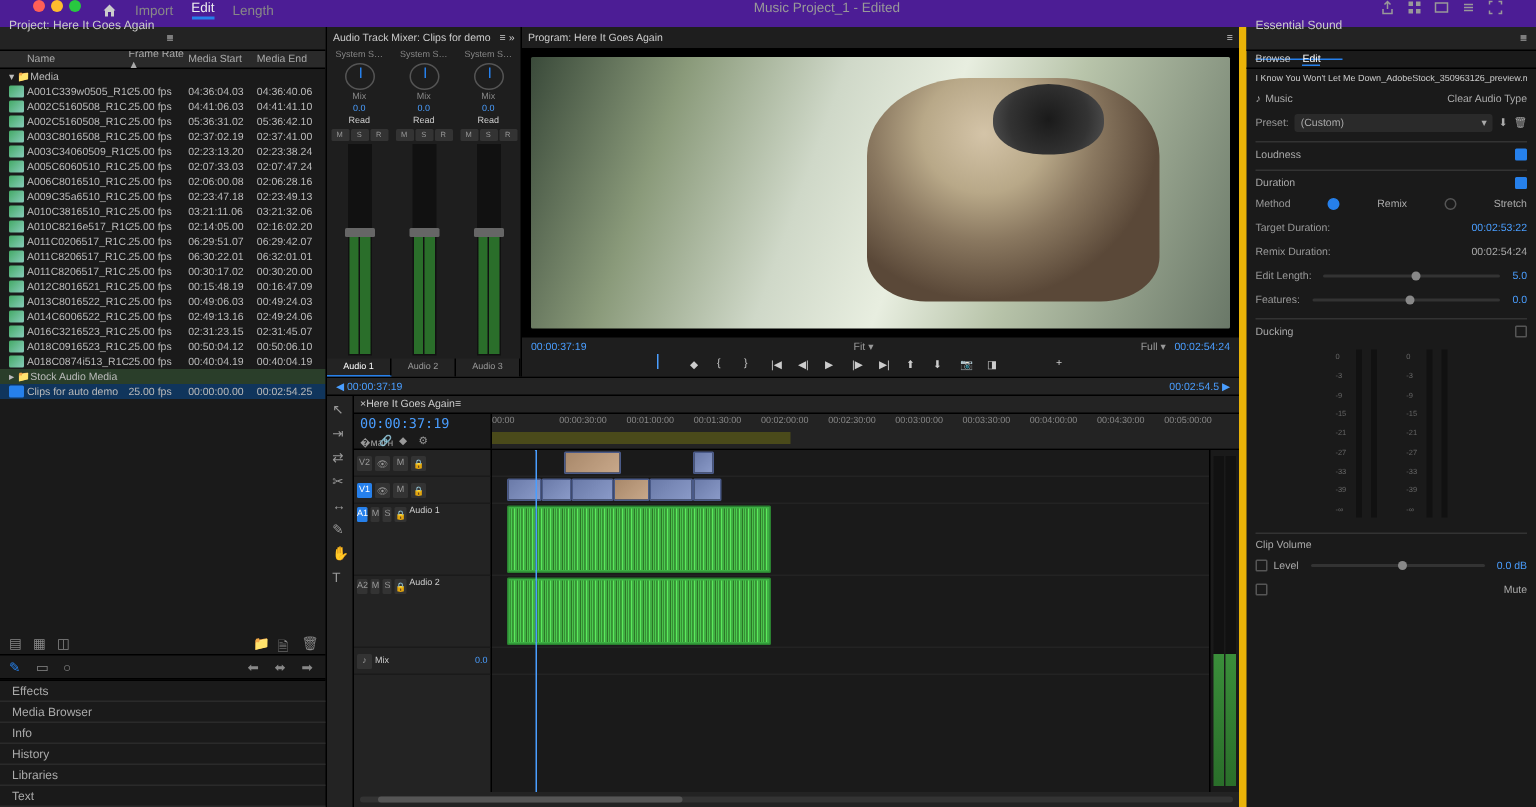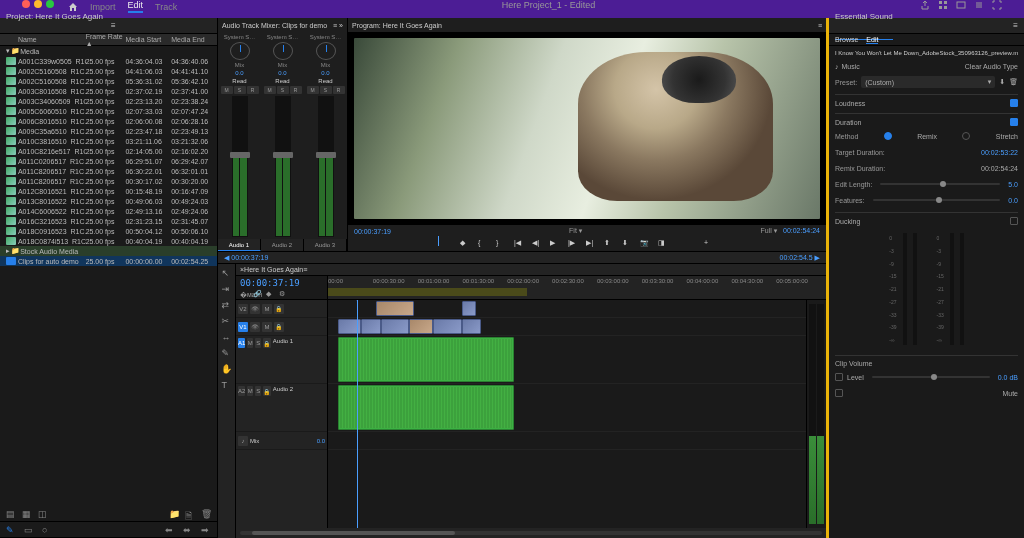--- a/index.html
+++ b/index.html
@@ -12,21 +12,21 @@
   .tright{display:flex;gap:8px;color:#999}
   .ico{width:10px;height:10px;display:inline-block}
   svg{width:100%;height:100%}
   .ws-left{display:flex;align-items:center;gap:12px;padding-left:8px}
   .ws-tab{color:#888;font-size:9px;cursor:pointer}
   .ws-tab.active{color:#eee;border-bottom:2px solid #2680eb;padding-bottom:1px}
   .main{flex:1;display:flex;min-height:0}
   .col{display:flex;flex-direction:column;min-width:0}
   .left{width:218px;border-right:1px solid #000}
   .mid{flex:1}
-  .right{width:198px;border-left:3px solid #eab308}
+  .right{width:198px;border-left:5px solid #eab308}
   .panel-tab{height:16px;display:flex;align-items:center;padding:0 6px;background:#232323;border-bottom:1px solid #000;font-size:8px;color:#ccc;gap:8px}
   .panel-tab .lbl{border-bottom:1px solid #2680eb;padding-bottom:18px}
   .bin-row{height:14px;display:flex;align-items:center;padding:0 6px;font-size:8px;color:#999;gap:4px}
   .bin-ico{width:8px;height:8px;display:inline-block}
   .media-list{flex:1;overflow:hidden;font-size:7px}
   .media-head{display:flex;background:#2a2a2a;height:12px;align-items:center;color:#aaa;border-bottom:1px solid #000}
   .c1{width:86px;padding-left:18px}.c2{width:40px}.c3{width:46px}.c4{width:46px}
   .media-item{display:flex;height:10px;align-items:center;color:#bbb}
   .media-item.sel{background:#10355c}
   .media-item .thumb{width:10px;height:8px;background:linear-gradient(135deg,#4a6,#8cb);margin:0 2px 0 6px;border-radius:1px}
@@ -122,23 +122,23 @@
     <div class="dot red"></div>
     <div class="dot yellow"></div>
     <div class="dot green"></div>
   </div>
   <div class="ws-left">
     <span class="ico"><svg viewBox="0 0 10 10">
           <path d="M5 1L1 5h1v4h2V6h2v3h2V5h1z" fill="#ccc"></path>
         </svg></span>
     <span class="ws-tab">Import</span>
     <span class="ws-tab active">Edit</span>
-    <span class="ws-tab">Track</span>
+    <span class="ws-tab">Length</span>
   </div>
-  <div class="tcenter">Here Project_1 - Edited</div>
+  <div class="tcenter">Music Project_1 - Edited</div>
   <div class="tright">
     <span class="ico"><svg viewBox="0 0 10 10">
           <path d="M5 1v5M3 3l2-2 2 2M2 6v3h6V6" stroke="#999" fill="none" stroke-width="1"></path>
         </svg></span>
     <span class="ico"><svg viewBox="0 0 10 10">
           <rect x="1" y="1" width="3" height="3" fill="#999"></rect>
           <rect x="6" y="1" width="3" height="3" fill="#999"></rect>
           <rect x="1" y="6" width="3" height="3" fill="#999"></rect>
           <rect x="6" y="6" width="3" height="3" fill="#999"></rect>
         </svg></span>
@@ -330,20 +330,28 @@
     </div>
     <div class="toolbar-row" style="gap:8px">
       <span class="tool-ico" style="color:#2680eb">✎</span>
       <span class="tool-ico">▭</span>
       <span class="tool-ico">○</span>
       <span style="flex:1"></span>
       <span class="tool-ico">⬅</span>
       <span class="tool-ico">⬌</span>
       <span class="tool-ico">➡</span>
     </div>
+    <div class="lower-tabs">
+      <div class="eff-row">Effects</div>
+      <div class="eff-row">Media Browser</div>
+      <div class="eff-row">Info</div>
+      <div class="eff-row">History</div>
+      <div class="eff-row">Libraries</div>
+      <div class="eff-row">Text</div>
+    </div>
   </div>
 
   <div class="col mid">
     <div class="upper">
 
       <div class="mixer">
         <div class="mixer-head">
             <span class="lbl">Audio Track Mixer: Clips for demo</span>
             <span style="margin-left:auto">≡ »</span>
           </div>

